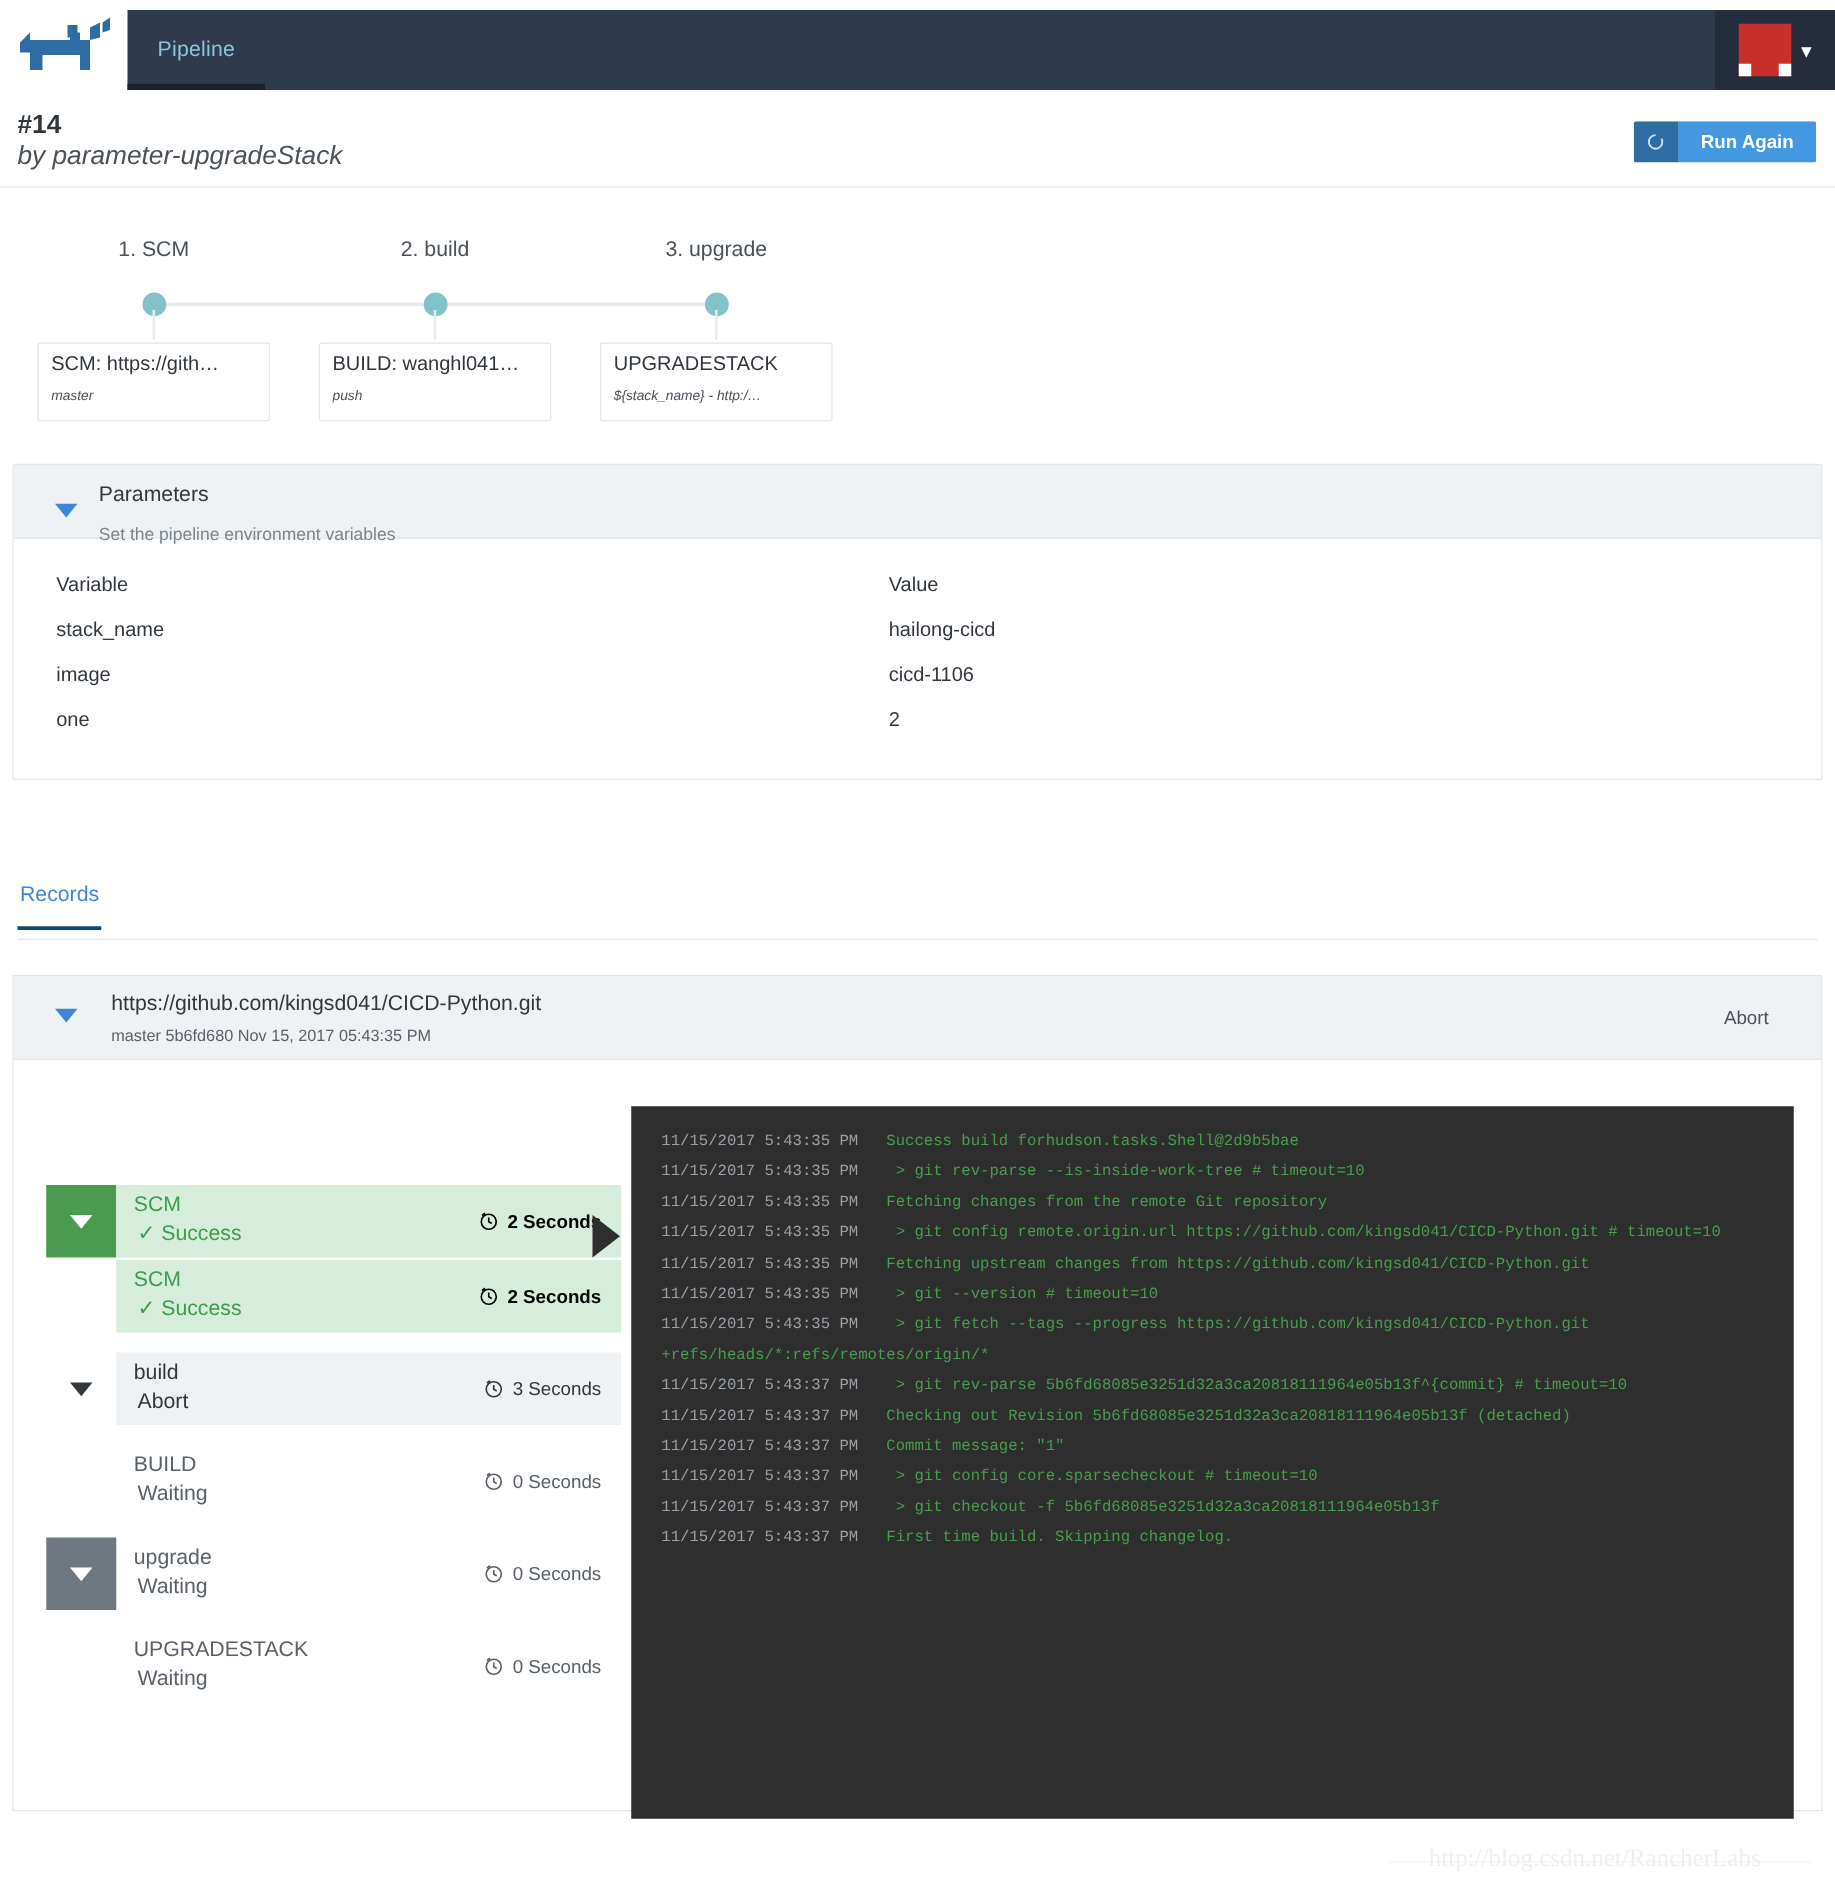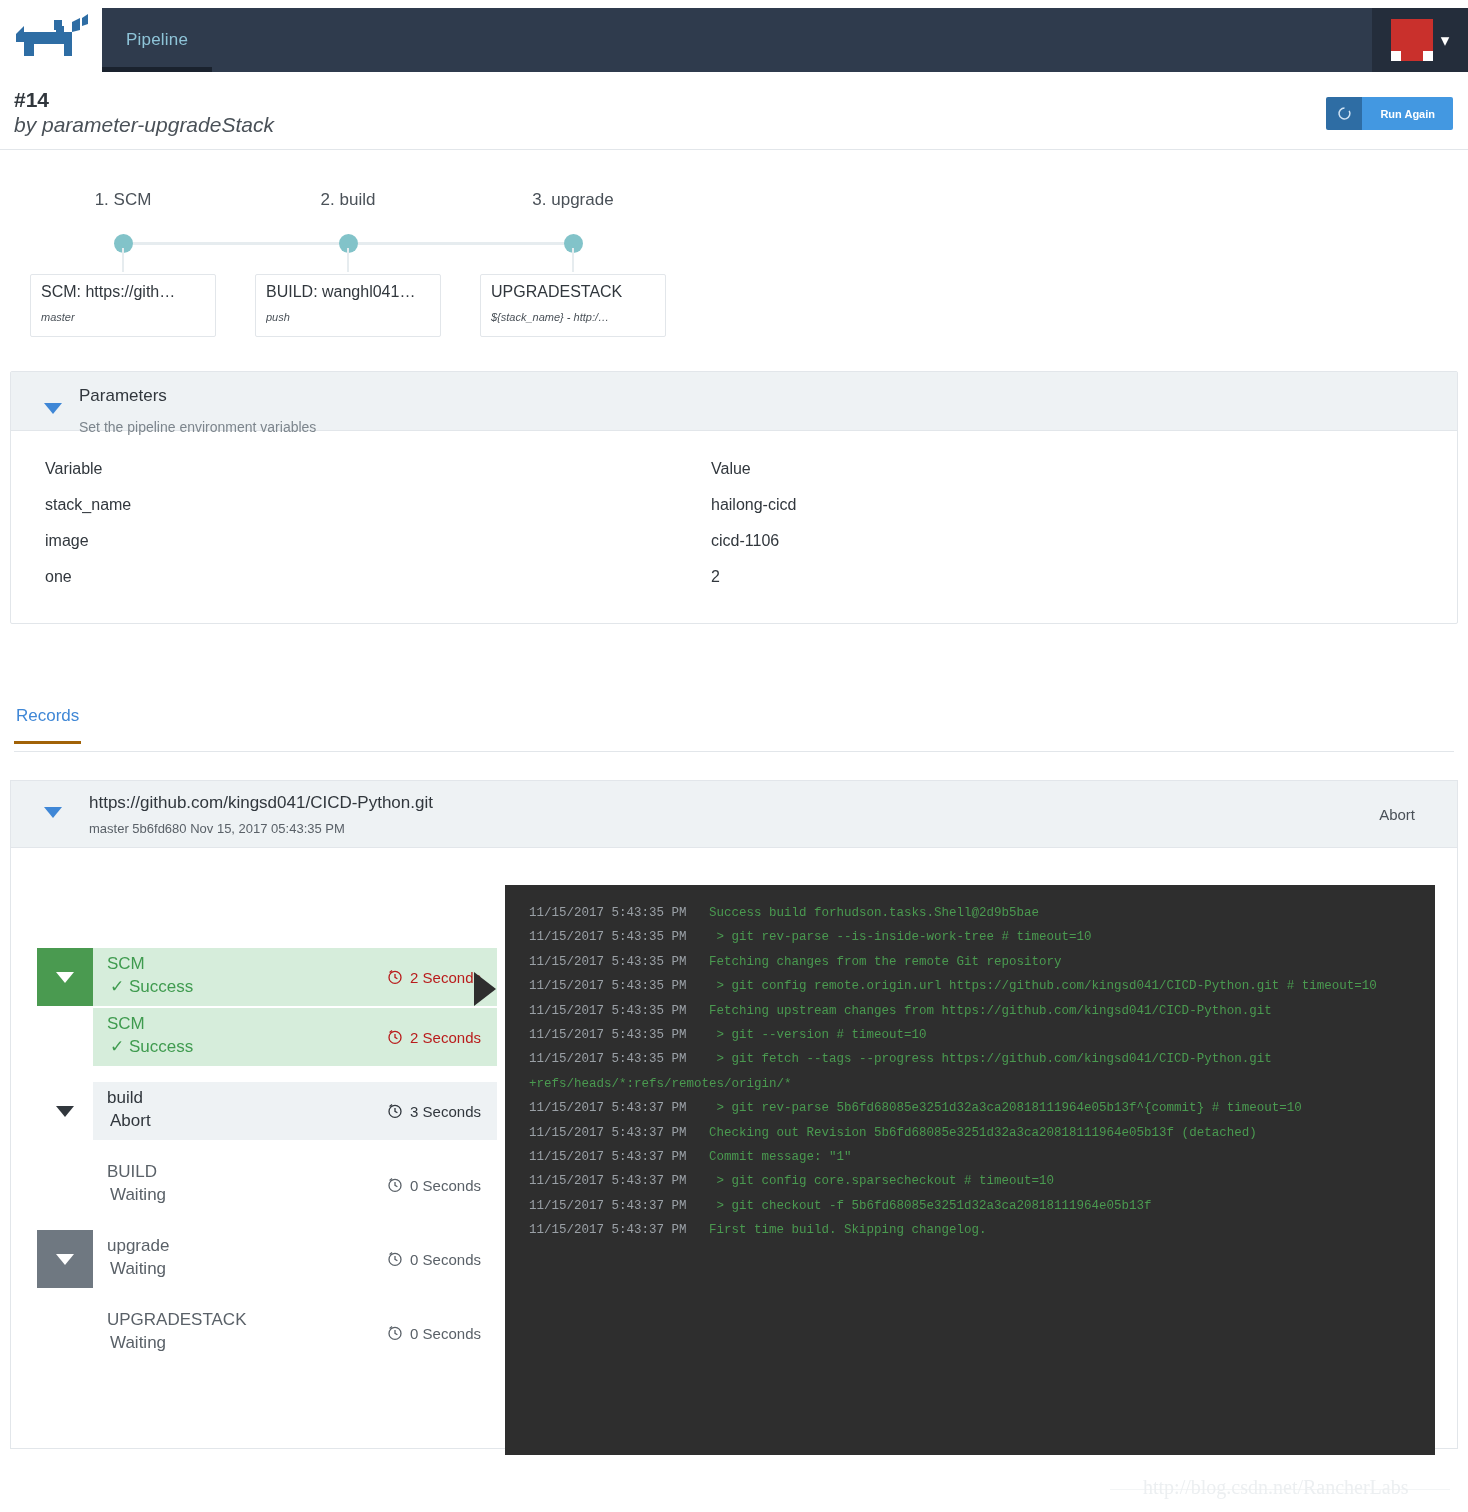--- a/index.html
+++ b/index.html
@@ -108,21 +108,21 @@
   .run-spin {
     width: 36px;
     background: #2e6da4;
     display: flex;
     align-items: center;
     justify-content: center;
   }
   .run-again {
     background: #4398e1;
     color: #ffffff;
-    font-size: 11px;
+    font-size: 15px;
     font-weight: bold;
     padding: 0 18px;
     display: flex;
     align-items: center;
     border: none;
     cursor: pointer;
     font-family: inherit;
   }
 
   
@@ -234,21 +234,21 @@
     position: absolute;
     left: 14px; top: 700px;
     width: 1440px; height: 52px;
     border-bottom: 1px solid #e2e6ea;
   }
   .rec-tab {
     display: inline-block;
     padding: 6px 2px 15px 2px;
     font-size: 17px;
     color: #3f87d6;
-    border-bottom: 3px solid #a16207;
+    border-bottom: 3px solid #0c4a6e;
     cursor: pointer;
   }
 
   
   .record {
     position: absolute;
     left: 10px; top: 780px;
     width: 1448px;
     border: 1px solid #e2e6ea;
     background: #ffffff;
@@ -342,21 +342,21 @@
   .sname.d { color: #31373d; }
   .sstat.d { color: #31373d; }
   .sname.m, .sstat.m { color: #5a6168; }
   .sdur {
     font-size: 15px;
     display: flex;
     align-items: center;
     gap: 7px;
     white-space: nowrap;
   }
-  .sdur.g { color: #b91c1c; }
+  .sdur.g { color: #000000; font-weight: bold; }
   .sdur.d { color: #31373d; }
   .sdur.m { color: #5a6168; }
   .clock { width: 16px; height: 16px; display: block; }
 
   
   .srow.sub { margin-left: 56px; width: 404px; }
   .srow.sub2 { margin-left: 56px; width: 404px; }
 
   .pointer {
     position: absolute;

